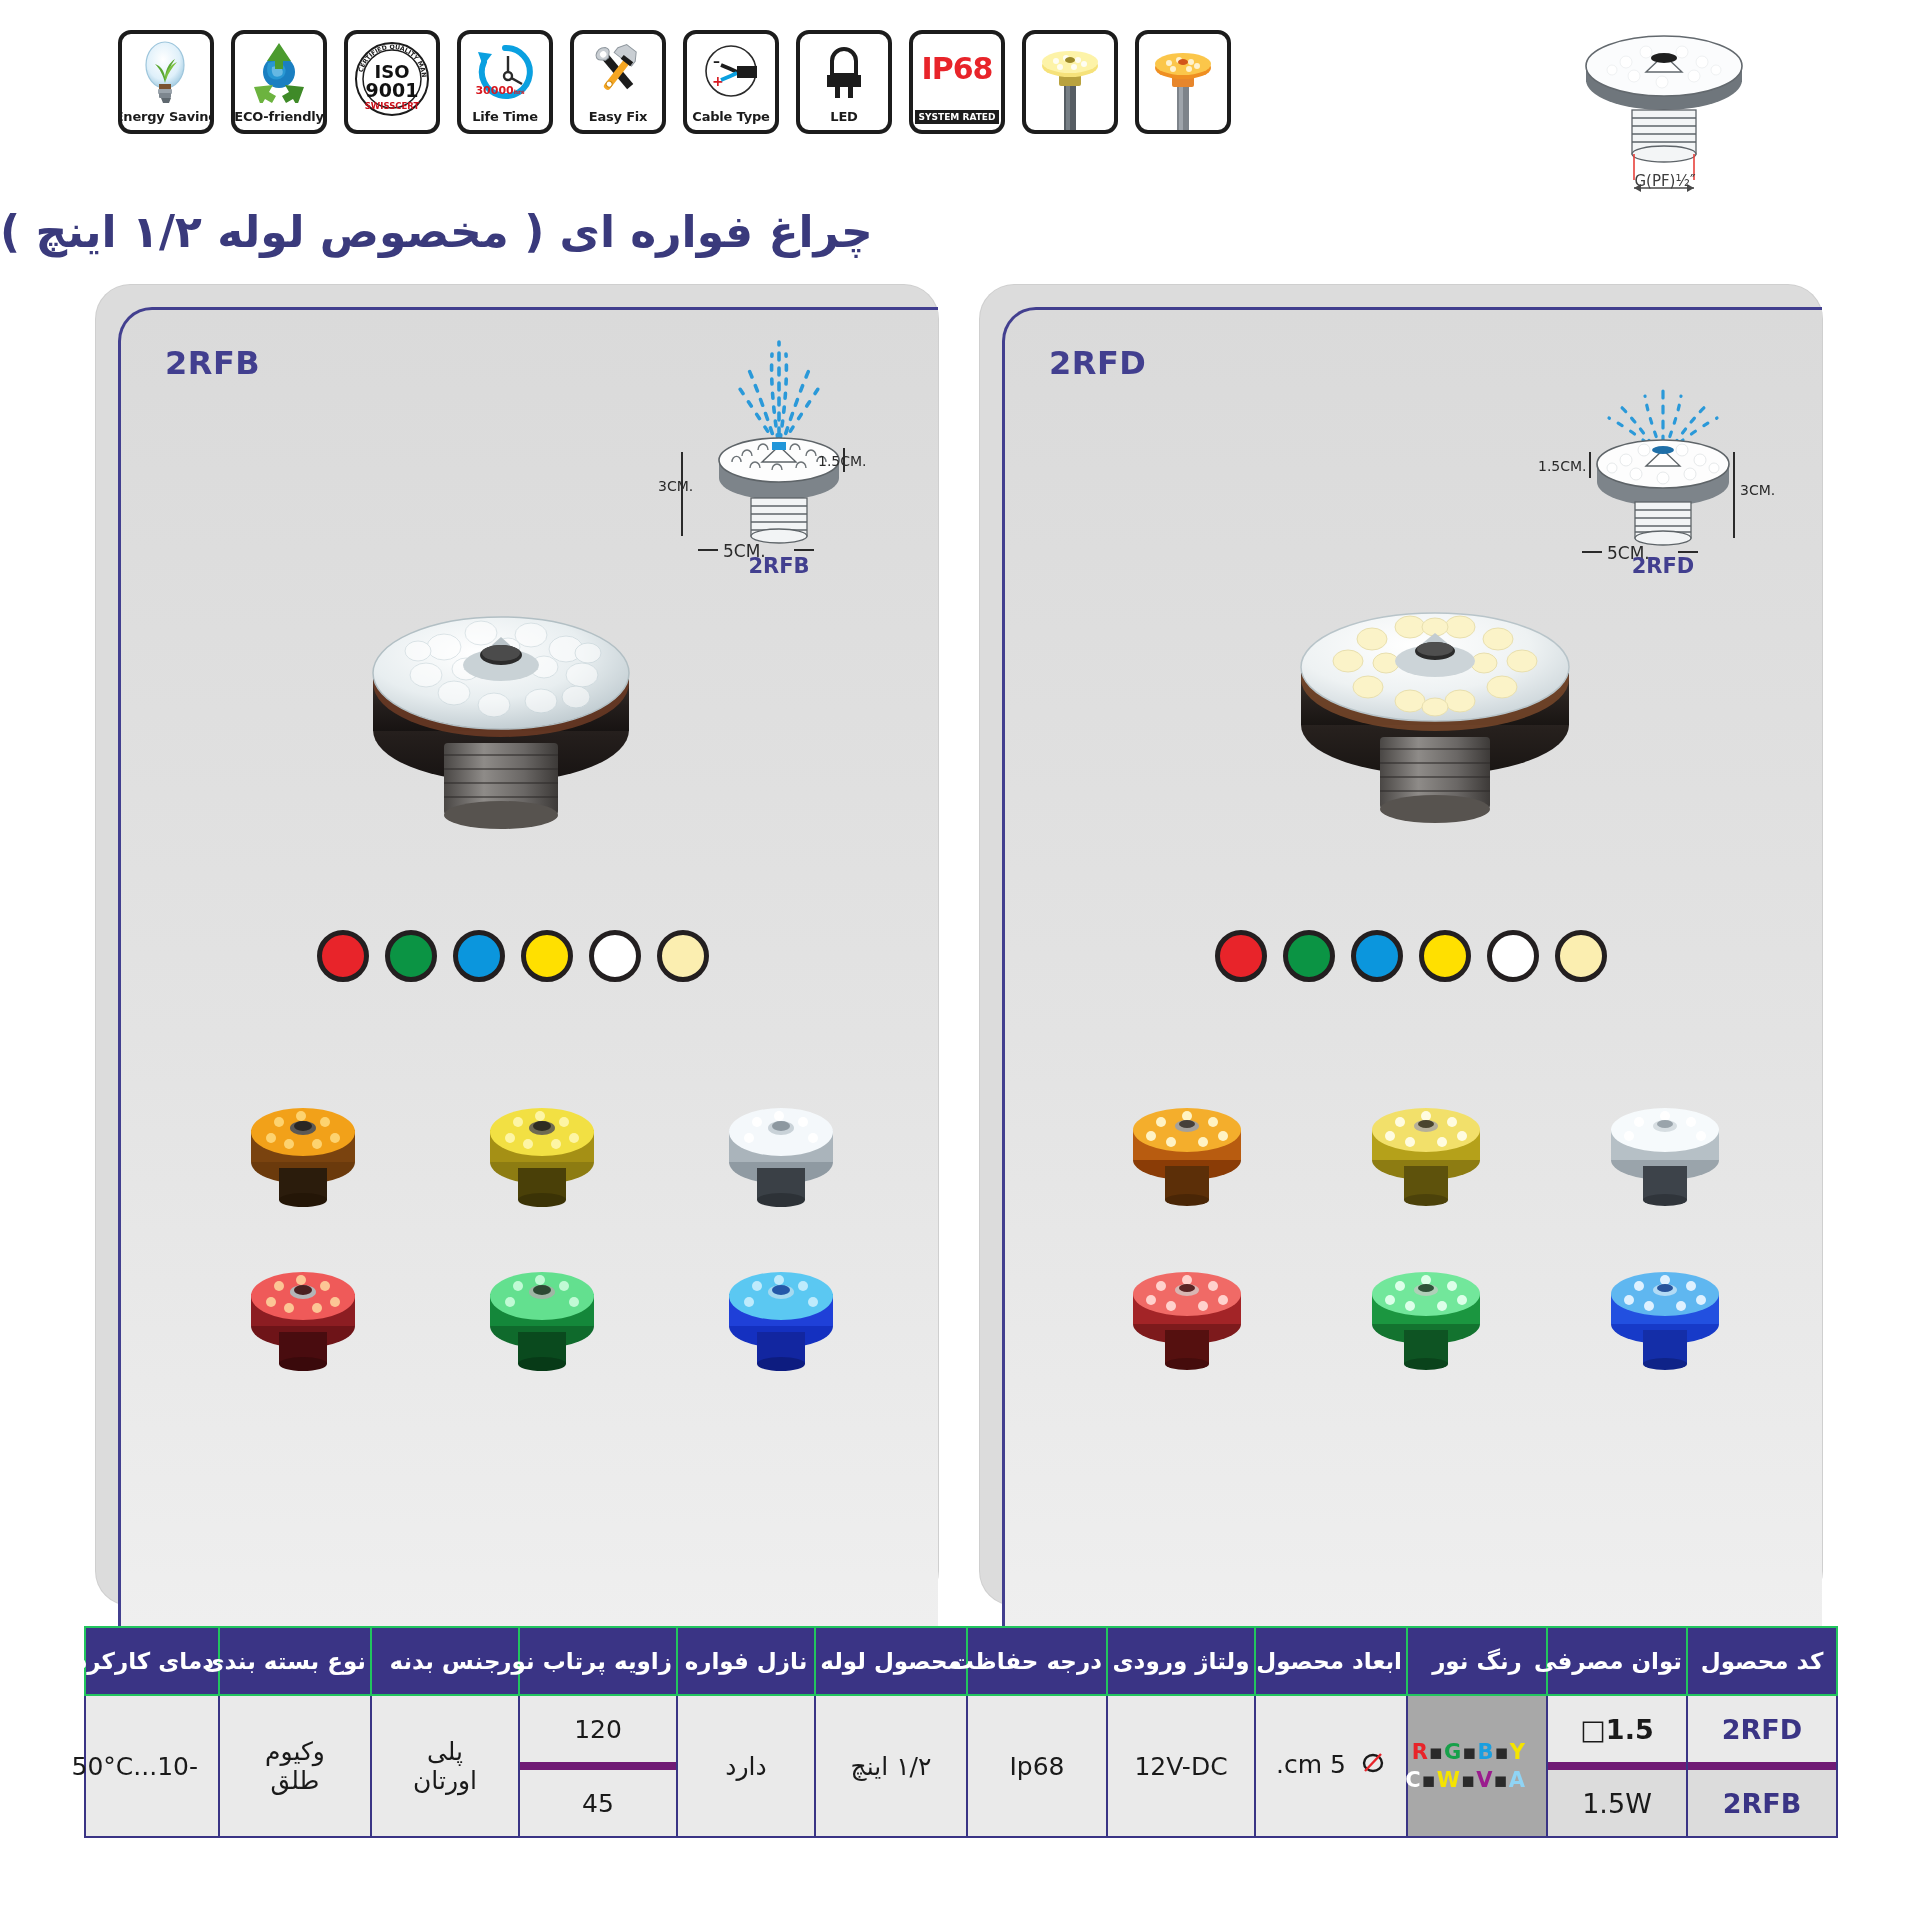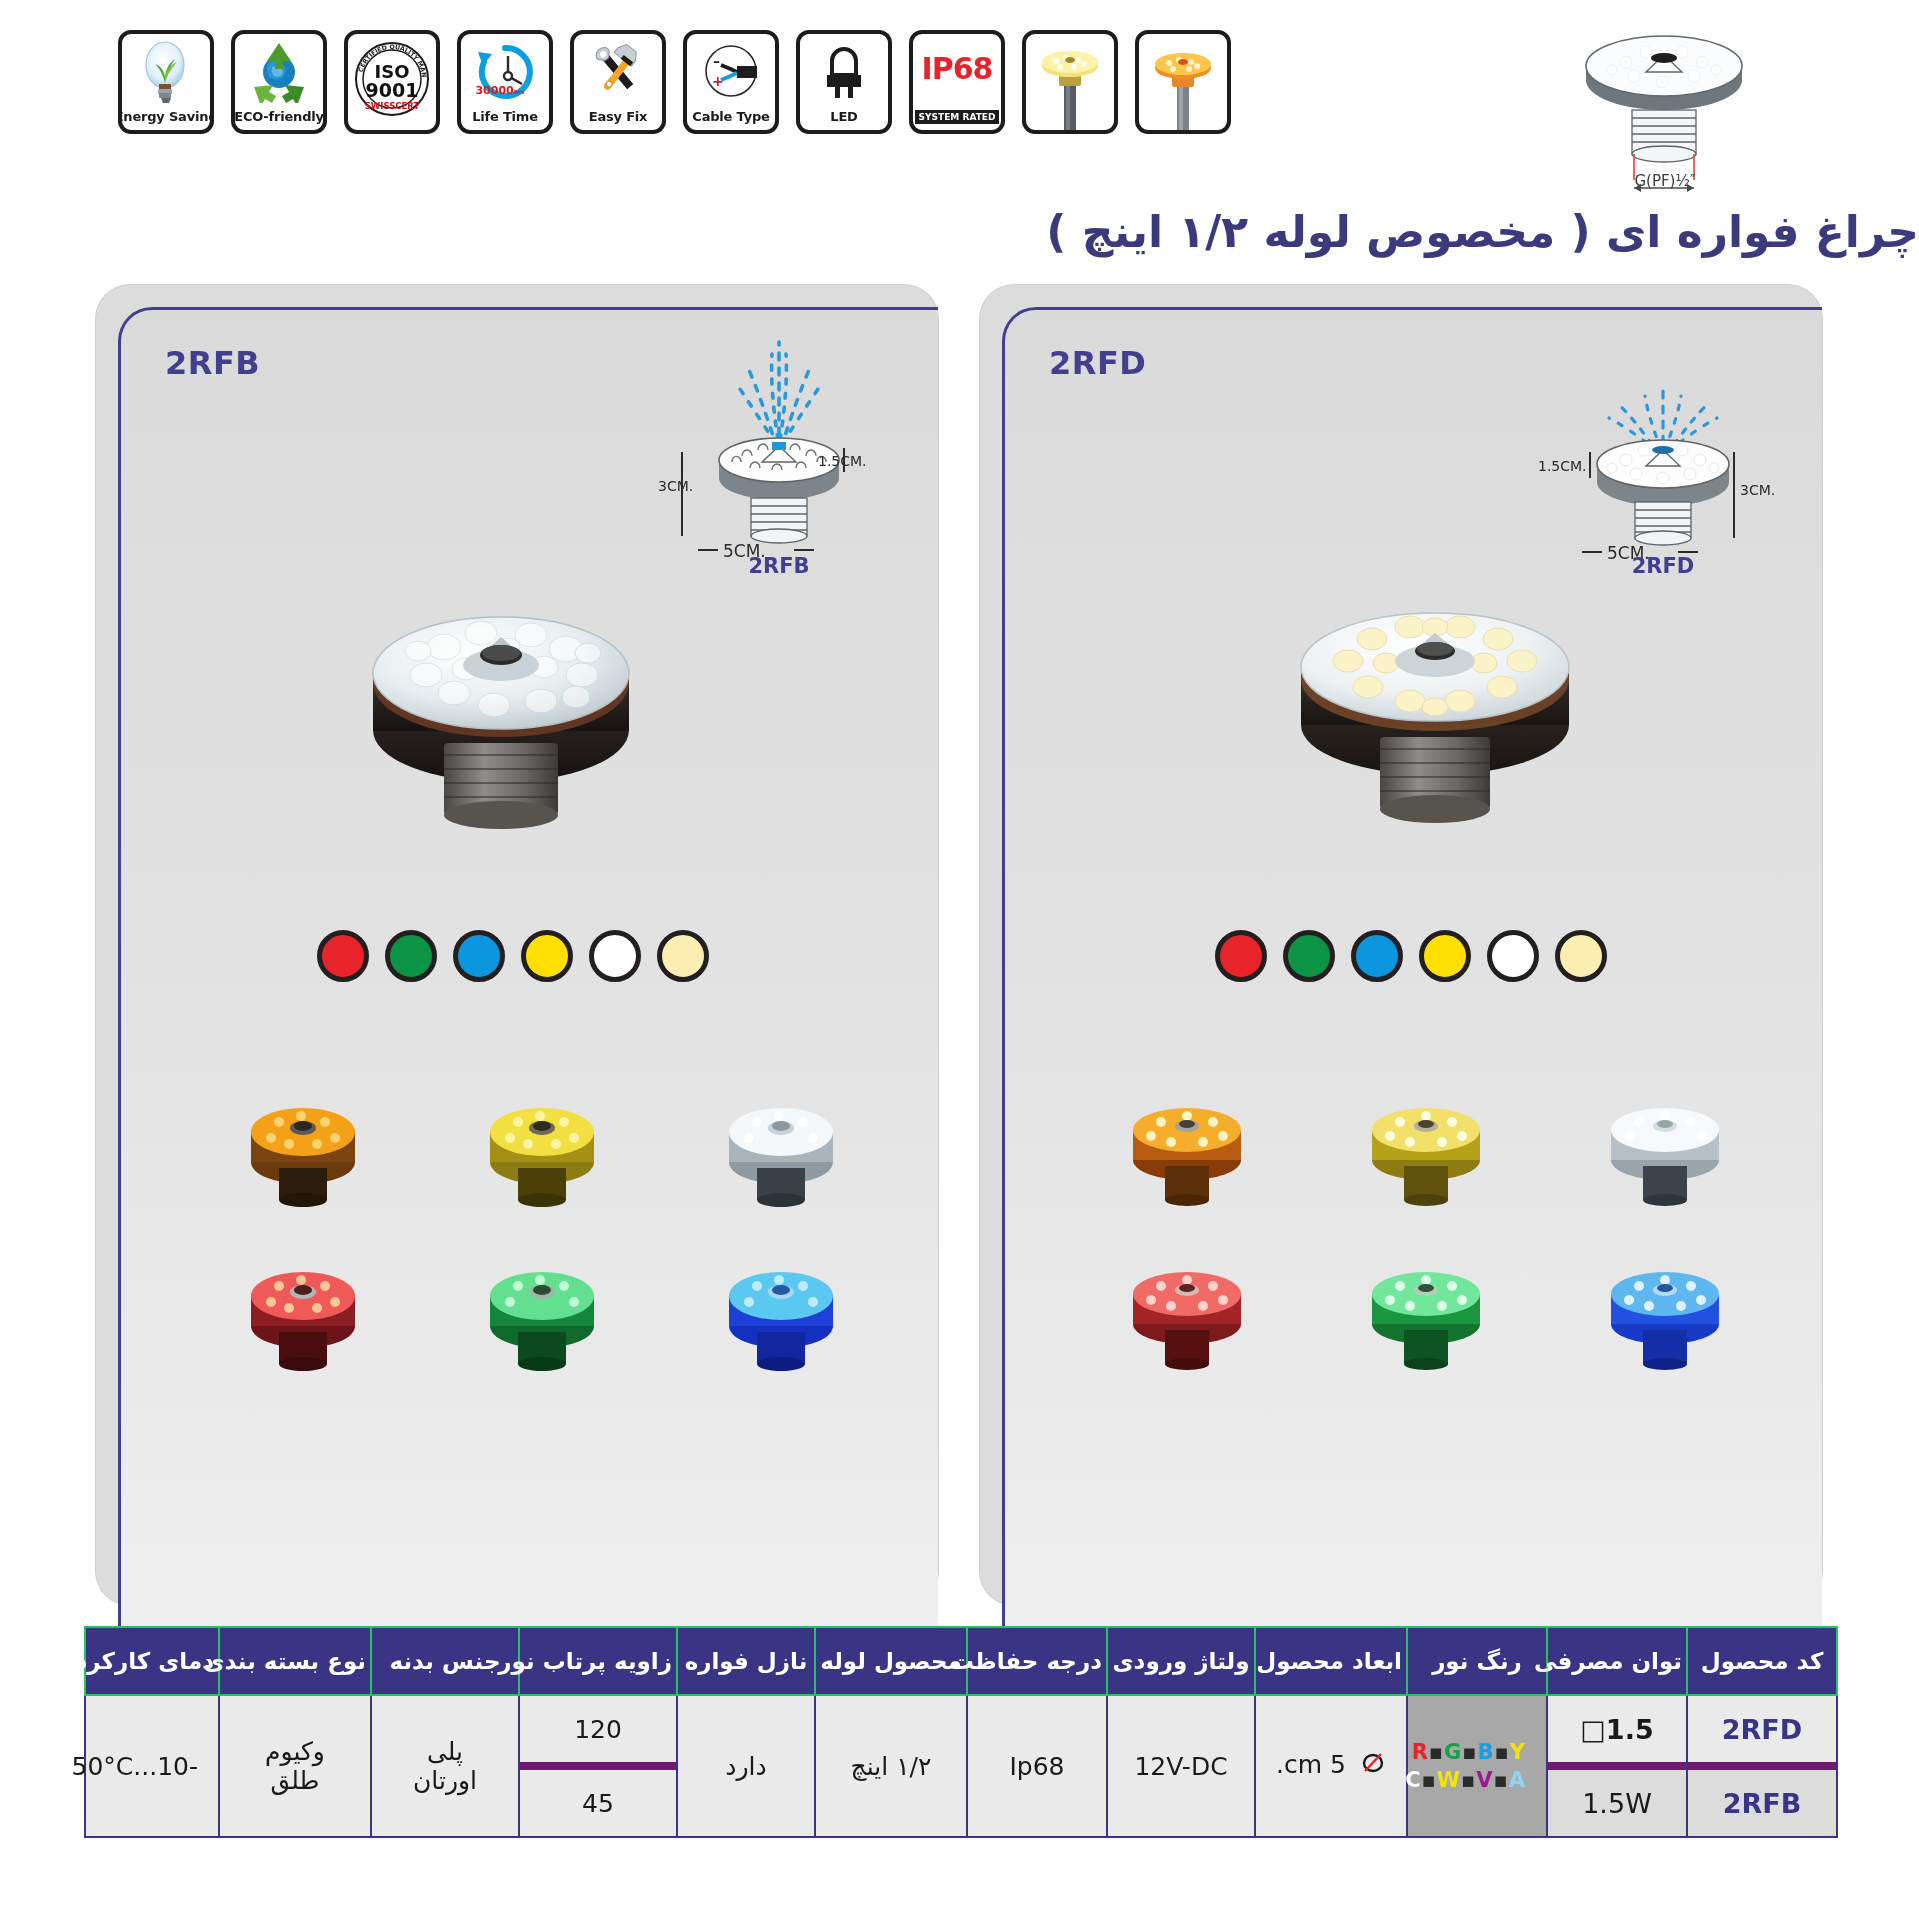--- a/index.html
+++ b/index.html
@@ -41,21 +41,21 @@
   .tech-draw { position: absolute; left: 1534px; top: 22px; width: 260px; height: 185px; }
   .tech-cap {
     position: absolute; left: 1570px; top: 172px; width: 190px;
     text-align: center; font-size: 15px; color: #3d3d3d;
     font-family: "DejaVu Sans", sans-serif;
   }
 
   
   .title {
     position: absolute; left: 0; top: 206px; width: 1919px;
-    text-align: right; direction: rtl;
+    text-align: left; direction: rtl;
     font-size: 44px; font-weight: bold; color: #3a3a7c;
     font-family: "DejaVu Sans", sans-serif;
   }
 
   
   .panel {
     position: absolute; top: 285px; width: 842px; height: 1320px;
     background: #dcdcdc;
     border-radius: 34px;
     box-shadow: 0 0 0 1px #cfcfcf;

